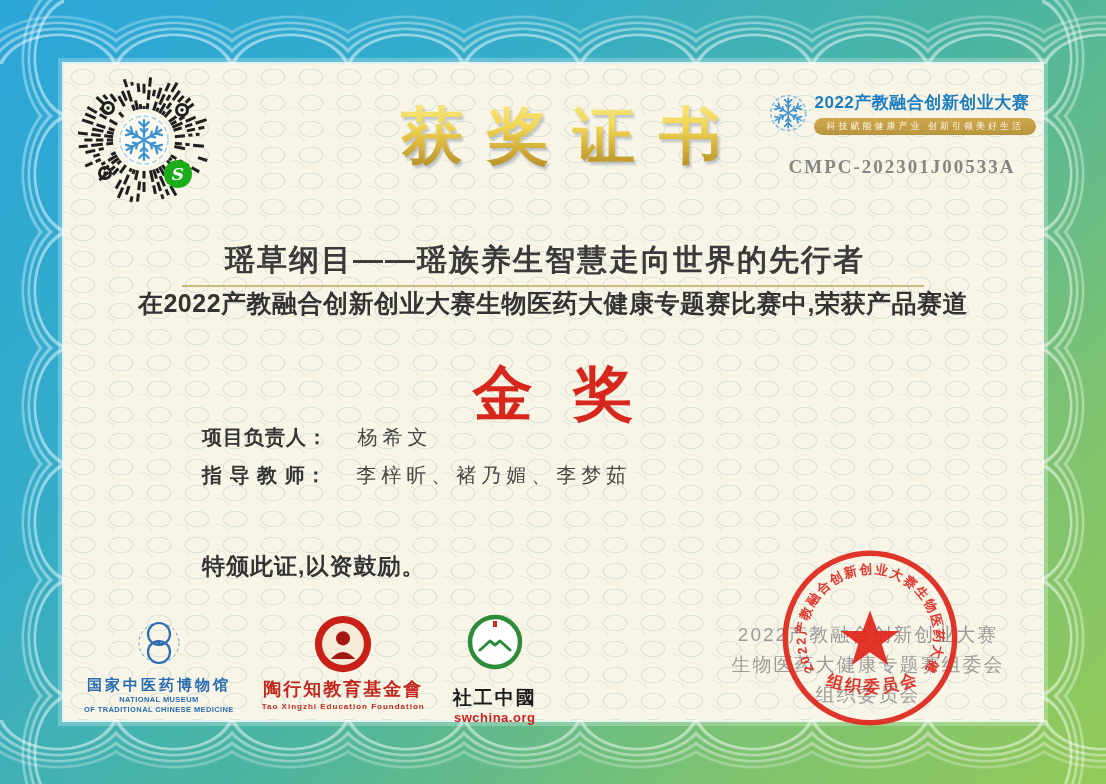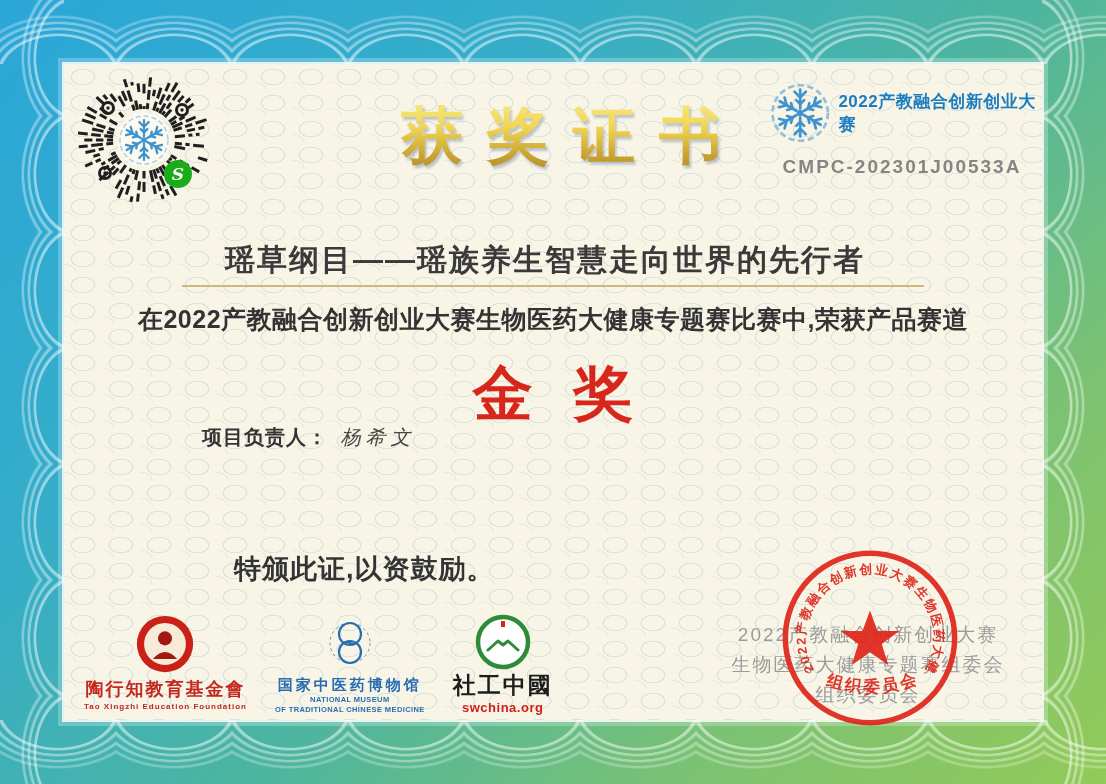--- a/index.html
+++ b/index.html
@@ -45,44 +45,44 @@
 
   .qr-block { position:absolute; left:14px; top:10px; width:132px; height:132px; }
 
   .event-block { position:absolute; right:6px; top:14px; width:268px; }
   .event-row { display:flex; align-items:center; gap:6px; }
   .event-lines { display:flex; flex-direction:column; align-items:flex-start; }
   .event-line1 { font-size:17px; font-weight:700; color:#1b7cc0; letter-spacing:.5px; }
   .event-line2 { font-size:25px; font-weight:700; color:#1b7cc0; letter-spacing:1px; margin-top:1px; }
   .event-pill { margin-top:4px; background:linear-gradient(180deg,#cfa84f,#b8953d); color:#fdf8ec;
     font-size:9px; letter-spacing:3px; padding:2px 12px; border-radius:9px; white-space:nowrap; }
-  .cert-no { margin-top:8px; text-align:center; font-family:Liberation Sans, sans-serif;
+  .cert-no { margin-top:8px; text-align:center; font-family:Liberation Serif, serif;
     font-size:19px; font-weight:600; letter-spacing:2px; color:#858585; }
 
   .project-title { position:absolute; top:176px; left:0; right:16px; text-align:center;
     font-size:30px; font-weight:700; color:#3a3a3a; letter-spacing:2px; }
   .title-underline { position:absolute; top:221px; left:118px; right:118px; height:2px; background:#cdb97e; }
-  .statement { position:absolute; top:239px; left:0; right:0; text-align:center;
+  .statement { position:absolute; top:223px; left:0; right:0; text-align:center;
     font-size:25px; font-weight:700; color:#333; letter-spacing:.5px; }
   .award { position:absolute; top:290px; left:0; right:0; text-align:center;
     font-size:60px; font-weight:700; color:#d7261b; letter-spacing:12px; text-indent:12px; }
 
   .fields { position:absolute; left:138px; top:360px; }
   .field-row { margin-bottom:11px; white-space:nowrap; }
   .field-label { font-size:20px; font-weight:700; color:#333; letter-spacing:1px; }
-  .field-value { font-family:"DejaVu Serif", serif; font-size:20px; color:#474747; letter-spacing:5px; margin-left:8px;font-style:italic; }
-  .closing { position:absolute; left:138px; top:487px; font-size:27px; font-weight:700; color:#333; letter-spacing:1px;margin-left:32px; }
+  .field-value { font-family:"DejaVu Serif", serif; font-size:20px; color:#474747; letter-spacing:5px; margin-left:25px; }
+  .closing { position:absolute; left:138px; top:487px; font-size:23px; font-weight:700; color:#333; letter-spacing:1px; }
 
   .sponsors { position:absolute; left:20px; top:550px; display:flex; align-items:flex-start; gap:28px; }
   .sponsor { display:flex; flex-direction:column; align-items:center; }
   .sponsor-cn-museum { font-size:15px; font-weight:700; color:#2a6cb0; letter-spacing:3px; margin-top:4px; }
   .sponsor-en-museum { font-size:7.5px; font-weight:700; color:#2a6cb0; letter-spacing:.4px; line-height:10px; text-align:center; }
   .sponsor-cn-tao { font-family:"DejaVu Serif", serif; font-size:18px; font-weight:700; color:#c3271e; letter-spacing:2px; margin-top:3px; }
   .sponsor-en-tao { font-size:8px; font-weight:700; color:#c3271e; letter-spacing:1px; margin-top:1px; }
-  .sponsor-cn-sw { font-size:23px; font-weight:700; color:#1c1c1c; letter-spacing:2px; margin-top:0; }
+  .sponsor-cn-sw { font-size:19px; font-weight:700; color:#1c1c1c; letter-spacing:2px; margin-top:15px; }
   .sponsor-en-sw { font-size:13px; font-weight:700; color:#cf1f1a; letter-spacing:.5px; margin-top:-1px; }
 
   .sig-block { position:absolute; right:4px; top:556px; width:340px; text-align:center;
     color:#9b9b9b; font-size:19px; line-height:30px; letter-spacing:2px; }
   .seal { position:absolute; left:714px; top:482px; width:184px; height:184px; opacity:.92; }
 </style>
 </head>
 <body>
 
 <div class="cert">
@@ -261,63 +261,68 @@
     <div class="cert-title">获奖证书</div>
 
     <div class="event-block">
       <div class="event-row">
         <svg width="70" height="70" viewBox="-36 -36 72 72">
           <circle r="31" fill="none" stroke="#8fc0e0" stroke-width="3" stroke-dasharray="7 4"></circle>
           <use href="#flake" transform="scale(1.25)"></use>
         </svg>
         <div class="event-lines">
           <div class="event-line1">2022产教融合创新创业大赛</div>
+          <div class="event-pill">科技赋能健康产业 创新引领美好生活</div>
         </div>
       </div>
       <div class="cert-no">CMPC-202301J00533A</div>
     </div>
 
     <div class="project-title">瑶草纲目——瑶族养生智慧走向世界的先行者</div>
     <div class="title-underline"></div>
     <div class="statement">在2022产教融合创新创业大赛生物医药大健康专题赛比赛中,荣获产品赛道</div>
     <div class="award">金 奖</div>
 
     <div class="fields">
       <div class="field-row">
         <span class="field-label">项目负责人：</span>
         <span class="field-value">杨希文</span>
       </div>
+      <div class="field-row">
+        <span class="field-label">指 导 教 师：</span>
+        <span class="field-value">李梓昕、褚乃媚、李梦茹</span>
+      </div>
     </div>
 
     <div class="closing">特颁此证,以资鼓励。</div>
 
     <div class="sponsors">
-      <div class="sponsor">
-        <svg width="60" height="60" viewBox="-32 -32 64 64">
-          <circle r="30" fill="#c92018"></circle>
-          <circle r="23" fill="#f6ead8"></circle>
-          <circle cx="0" cy="-6" r="7.5" fill="#a51812"></circle>
-          <path d="M-13,16 Q0,1 13,16 Z" fill="#a51812"></path>
-          <circle r="23" fill="none" stroke="#c92018" stroke-width="1.4"></circle>
-        </svg>
-        <div class="sponsor-cn-tao">陶行知教育基金會</div>
-        <div class="sponsor-en-tao">Tao Xingzhi Education Foundation</div>
-      </div>
       <div class="sponsor">
         <svg width="58" height="58" viewBox="0 0 58 58">
           <g fill="none" stroke="#2a6cb0" stroke-width="2.2">
             <circle cx="29" cy="20" r="11"></circle>
             <circle cx="29" cy="38" r="11"></circle>
             <path d="M24,29 C27,25 31,33 34,29"></path>
             <circle cx="29" cy="29" r="20" stroke-width="1" stroke-dasharray="3 3" opacity=".7"></circle>
           </g>
         </svg>
         <div class="sponsor-cn-museum">国家中医药博物馆</div>
         <div class="sponsor-en-museum">NATIONAL MUSEUM</div>
         <div class="sponsor-en-museum">OF TRADITIONAL CHINESE MEDICINE</div>
+      </div>
+      <div class="sponsor">
+        <svg width="60" height="60" viewBox="-32 -32 64 64">
+          <circle r="30" fill="#c92018"></circle>
+          <circle r="23" fill="#f6ead8"></circle>
+          <circle cx="0" cy="-6" r="7.5" fill="#a51812"></circle>
+          <path d="M-13,16 Q0,1 13,16 Z" fill="#a51812"></path>
+          <circle r="23" fill="none" stroke="#c92018" stroke-width="1.4"></circle>
+        </svg>
+        <div class="sponsor-cn-tao">陶行知教育基金會</div>
+        <div class="sponsor-en-tao">Tao Xingzhi Education Foundation</div>
       </div>
       <div class="sponsor">
         <svg width="56" height="56" viewBox="-28 -28 56 56">
           <circle r="25" fill="#ffffff" stroke="#2e8b3a" stroke-width="4.5"></circle>
           <rect x="-2" y="-21" width="4" height="6" fill="#d02a1e"></rect>
           <path d="M-15,8 L-5,-1 L0,3 L5,-1 L15,8" fill="none" stroke="#2e8b3a" stroke-width="3" stroke-linecap="round" stroke-linejoin="round"></path>
         </svg>
         <div class="sponsor-cn-sw">社工中國</div>
         <div class="sponsor-en-sw">swchina.org</div>
       </div>

